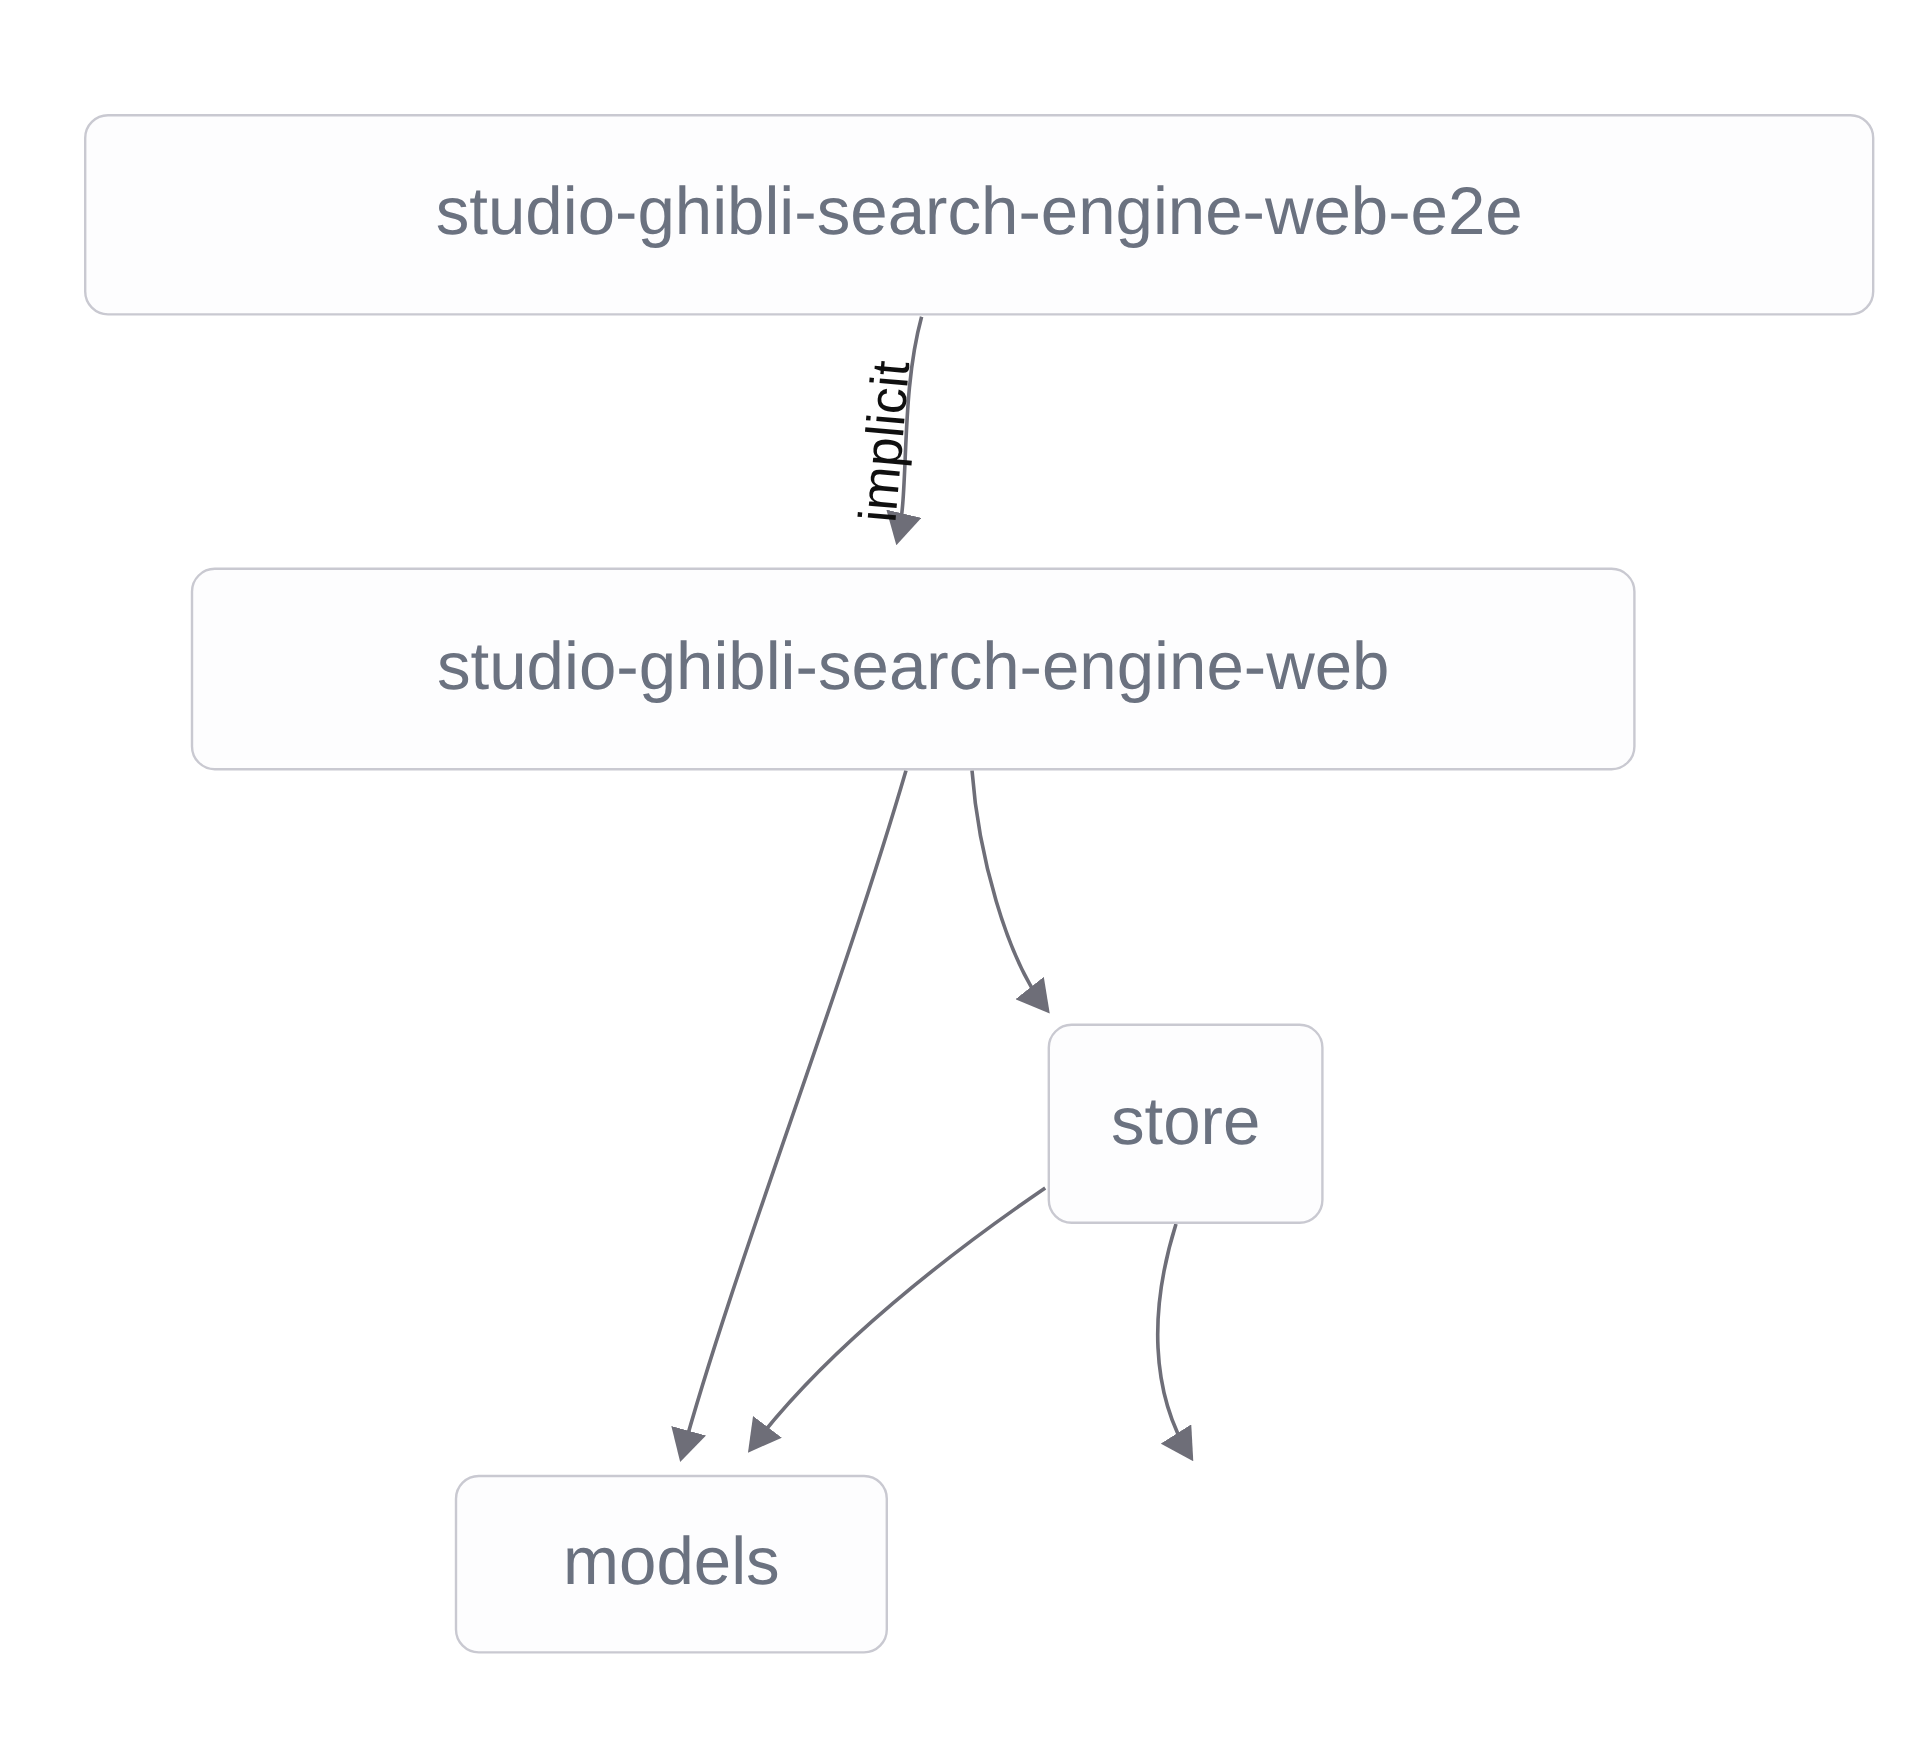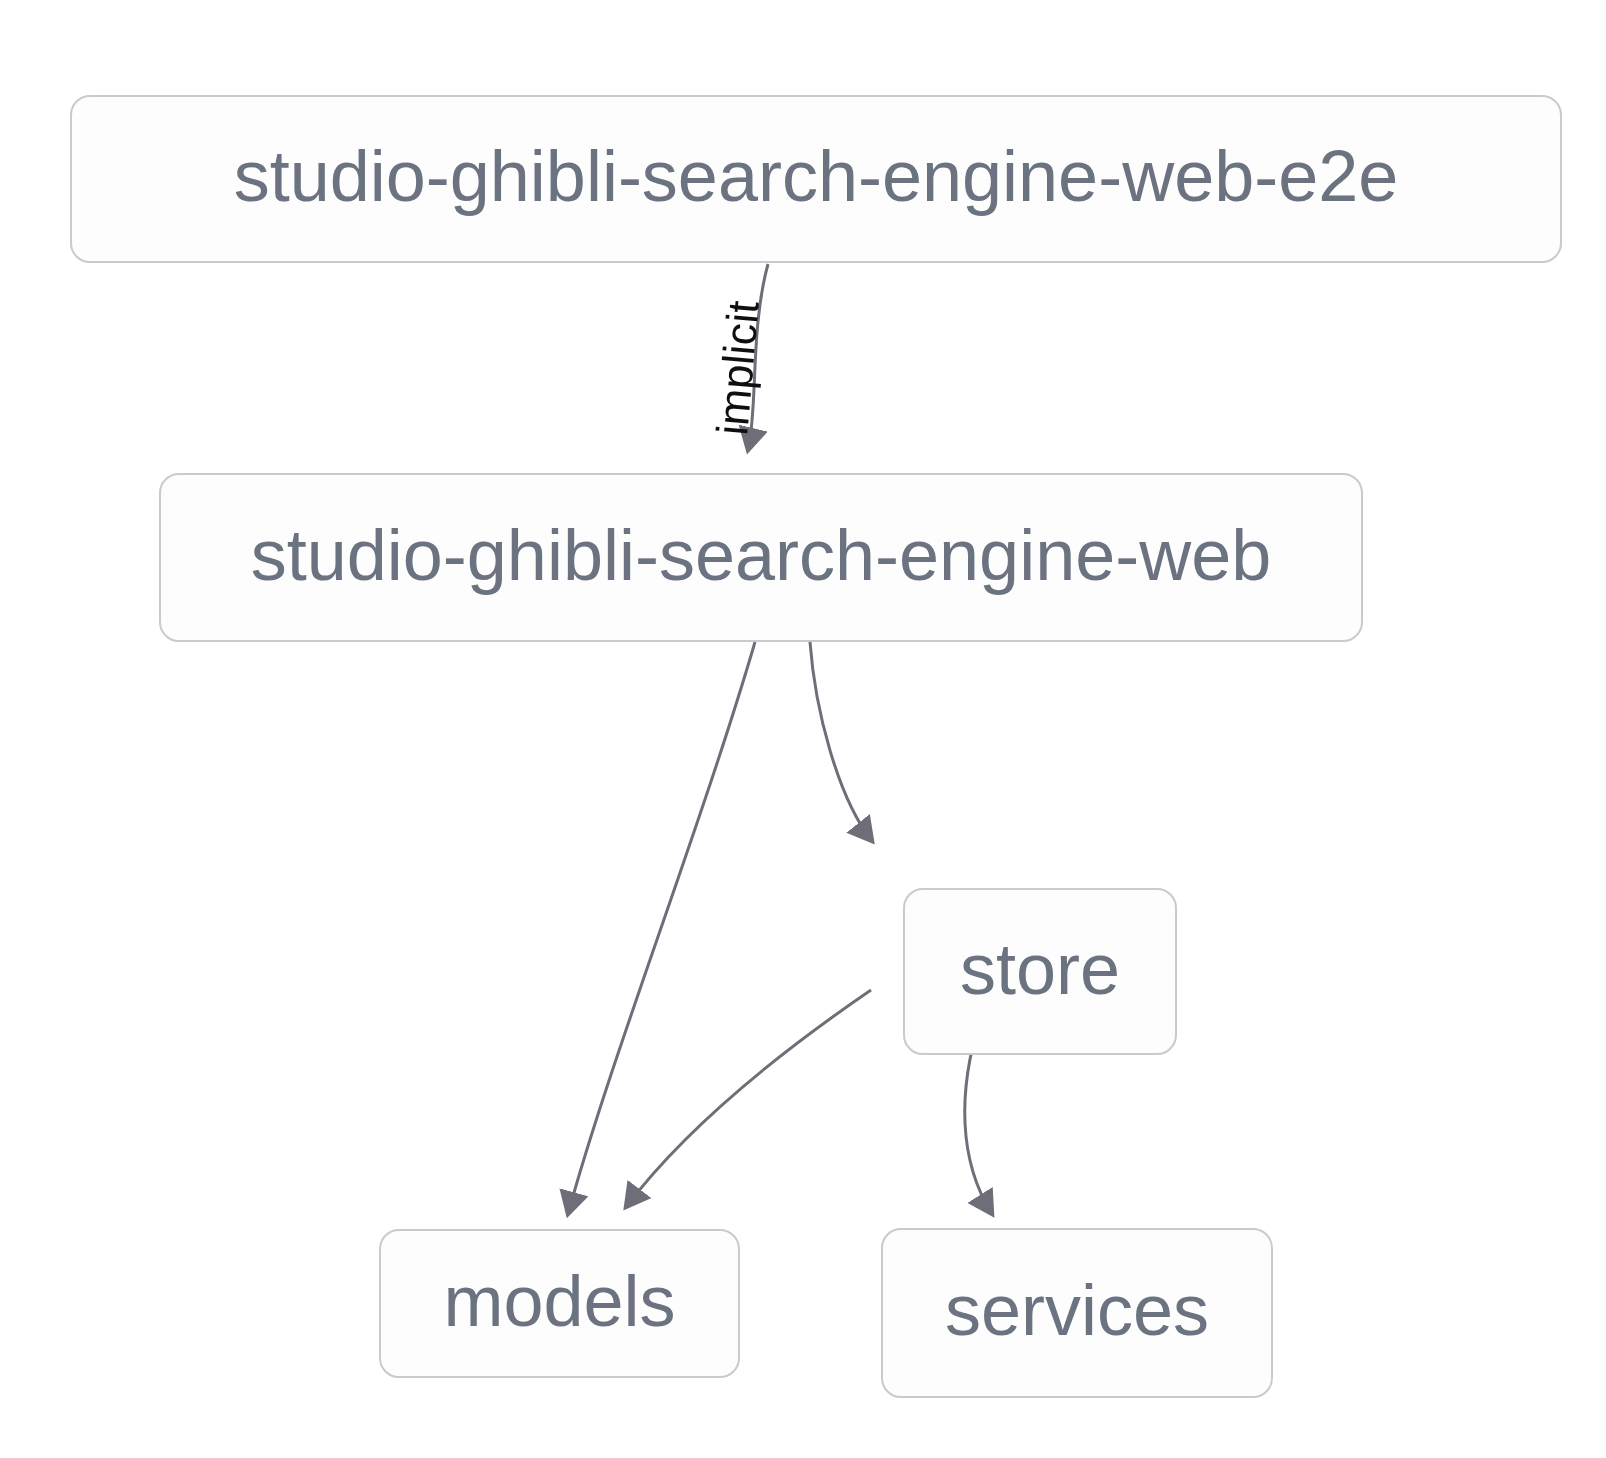--- a/index.html
+++ b/index.html
@@ -36,29 +36,29 @@
     background: var(--node-fill, #fdfdfe);
     border: 2px solid var(--node-border, #c9c9d1);
     border-radius: 20px;
     display: flex;
     align-items: center;
     justify-content: center;
     cursor: pointer;
   }
   .node span {
     color: var(--node-text, #6b7280);
-    font-size: 72px;
+    font-size: 56px;
     font-weight: 400;
     white-space: nowrap;
     line-height: 1;
     padding-bottom: 6px;
   }
   .node-e2e      { left: 70px;  top: 95px;   width: 1492px; height: 168px; }
   .node-web      { left: 159px; top: 473px;  width: 1204px; height: 169px; }
-  .node-store    { left: 873px; top: 888px;  width: 274px;  height: 167px; margin-left: 30px; }
+  .node-store    { left: 873px; top: 853px;  width: 230px;  height: 167px; }
   .node-models   { left: 379px; top: 1229px; width: 361px;  height: 149px; }
   .node-services { left: 881px; top: 1228px; width: 392px;  height: 170px; }
   .edge-label {
     position: absolute;
     left: 738px;
     top: 368px;
     transform: translate(-50%, -50%) rotate(-85deg);
     transform-origin: center center;
     color: var(--edge-label-text, #0f0f0f);
     font-size: 44px;
@@ -93,19 +93,16 @@
   </div>
 
   <div class="node node-store">
     <span>store</span>
   </div>
 
   <div class="node node-models">
     <span>models</span>
   </div>
 
-  <div class="node node-services">
-    <span>services</span>
-  </div>
 
   <div class="edge-label">implicit</div>
 
 </div>
 
 </body></html>

